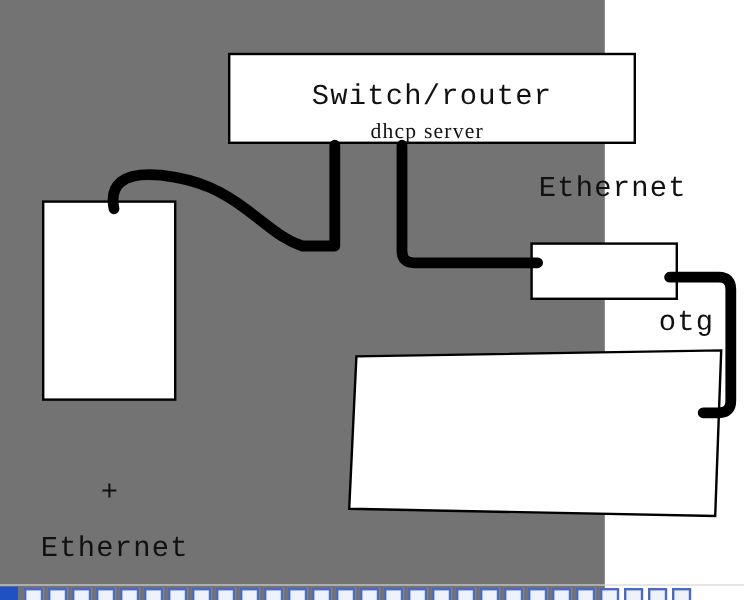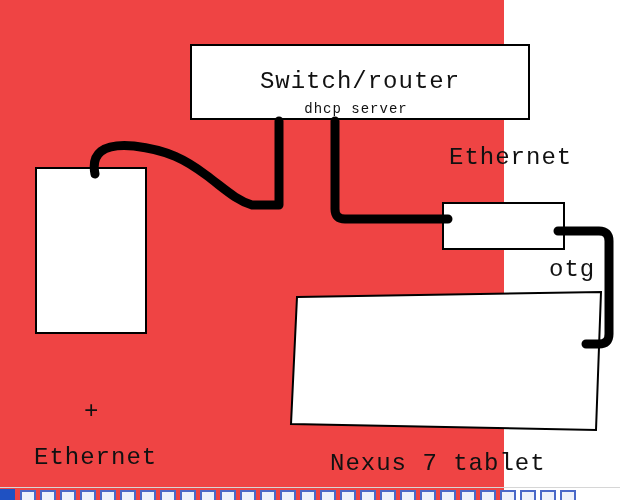--- a/index.html
+++ b/index.html
@@ -8,38 +8,39 @@
     background: #ffffff;
     width: 620px;
     height: 500px;
     overflow: hidden;
     font-family: "Liberation Mono", "DejaVu Sans Mono", monospace;
   }
   #canvas {
     position: relative;
     width: 504px;
     height: 500px;
-    background: #ef4444;
+    background: #737373;
   }
   svg.diagram-layer {
     position: absolute;
     left: 0; top: 0;
     width: 620px; height: 500px;
   }
   .label {
     position: absolute;
     color: #111111;
     font-size: 24px;
     letter-spacing: 1px;
     white-space: nowrap;
     line-height: 28px;
   }
   .label.small {
-    font-size: 14px;
+    font-size: 18px;
     letter-spacing: 1px;
+    font-family: Liberation Serif, serif;
   }
   .label.centered {
     text-align: center;
   }
   
   .bottom-bar {
     position: absolute;
     left: 0;
     top: 487px;
     width: 620px;
@@ -98,21 +99,20 @@
 
   <div class="label small centered" style="left:191px; top:95px; width:330px;">dhcp server</div>
 
   <div class="label" style="left:449px; top:144px;">Ethernet</div>
 
   <div class="label" style="left:549px; top:256px;text-align:right;">otg</div>
 
   <div class="label" style="left:84px; top:398px;">+</div>
   <div class="label" style="left:34px; top:444px;">Ethernet</div>
 
-  <div class="label" style="left:330px; top:450px;">Nexus 7 tablet</div>
 
   <div class="bottom-bar">
     <div class="solid-square"></div>
     <div class="mini-strip">
         <div class="mini-square"></div>
         <div class="mini-square"></div>
         <div class="mini-square"></div>
         <div class="mini-square"></div>
         <div class="mini-square"></div>
         <div class="mini-square"></div>

